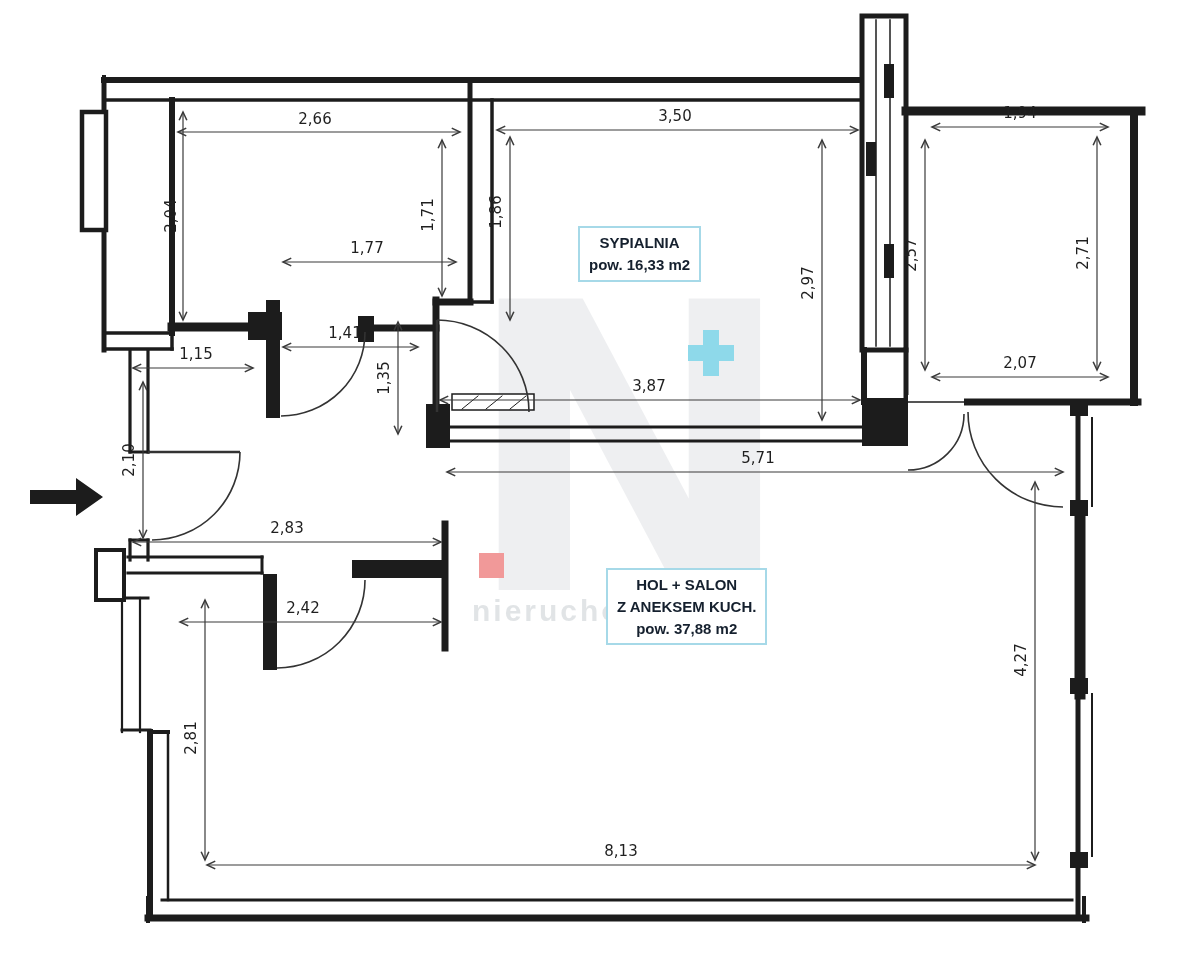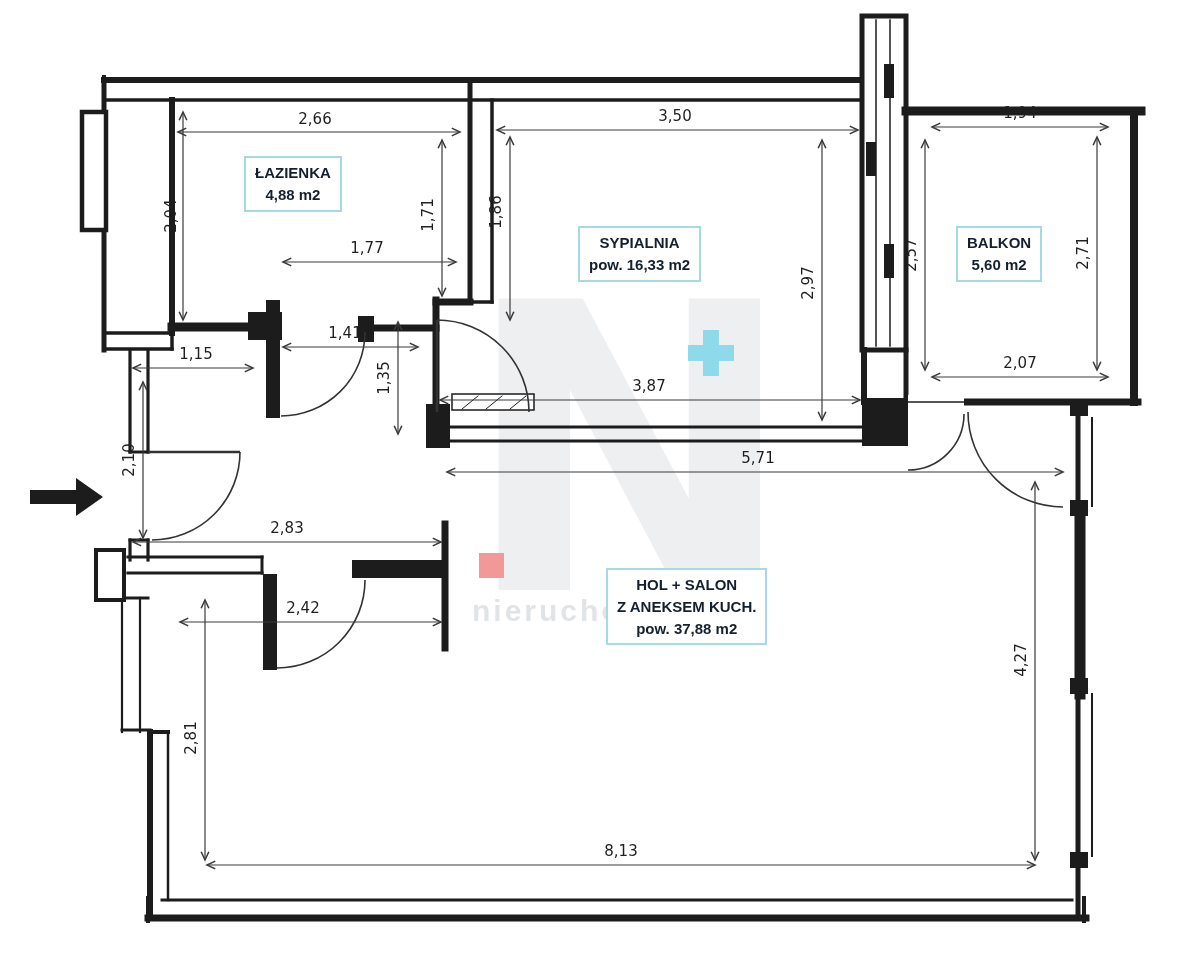--- a/index.html
+++ b/index.html
@@ -255,31 +255,23 @@
       </g>
       <g>
         <line x1="205" y1="600" x2="205" y2="860" marker-start="url(#arw)" marker-end="url(#arw)"></line>
         <text class="dim-text" stroke="none" text-anchor="middle" x="196" y="738" transform="rotate(-90 196 738)">2,81</text>
       </g>
     </g>
 
     <polygon points="30,490 76,490 76,478 103,497 76,516 76,504 30,504" fill="#1c1c1c"></polygon>
   </svg>
 
-  <div class="room-label lbl-bathroom">
-    <span>ŁAZIENKA</span>
-    <span>4,88 m2</span>
-  </div>
   <div class="room-label lbl-bedroom">
     <span>SYPIALNIA</span>
     <span>pow. 16,33 m2</span>
-  </div>
-  <div class="room-label lbl-balcony">
-    <span>BALKON</span>
-    <span>5,60 m2</span>
   </div>
   <div class="room-label lbl-living">
     <span>HOL + SALON</span>
     <span>Z ANEKSEM KUCH.</span>
     <span>pow. 37,88 m2</span>
   </div>
 
 </div>
 
 </body></html>

